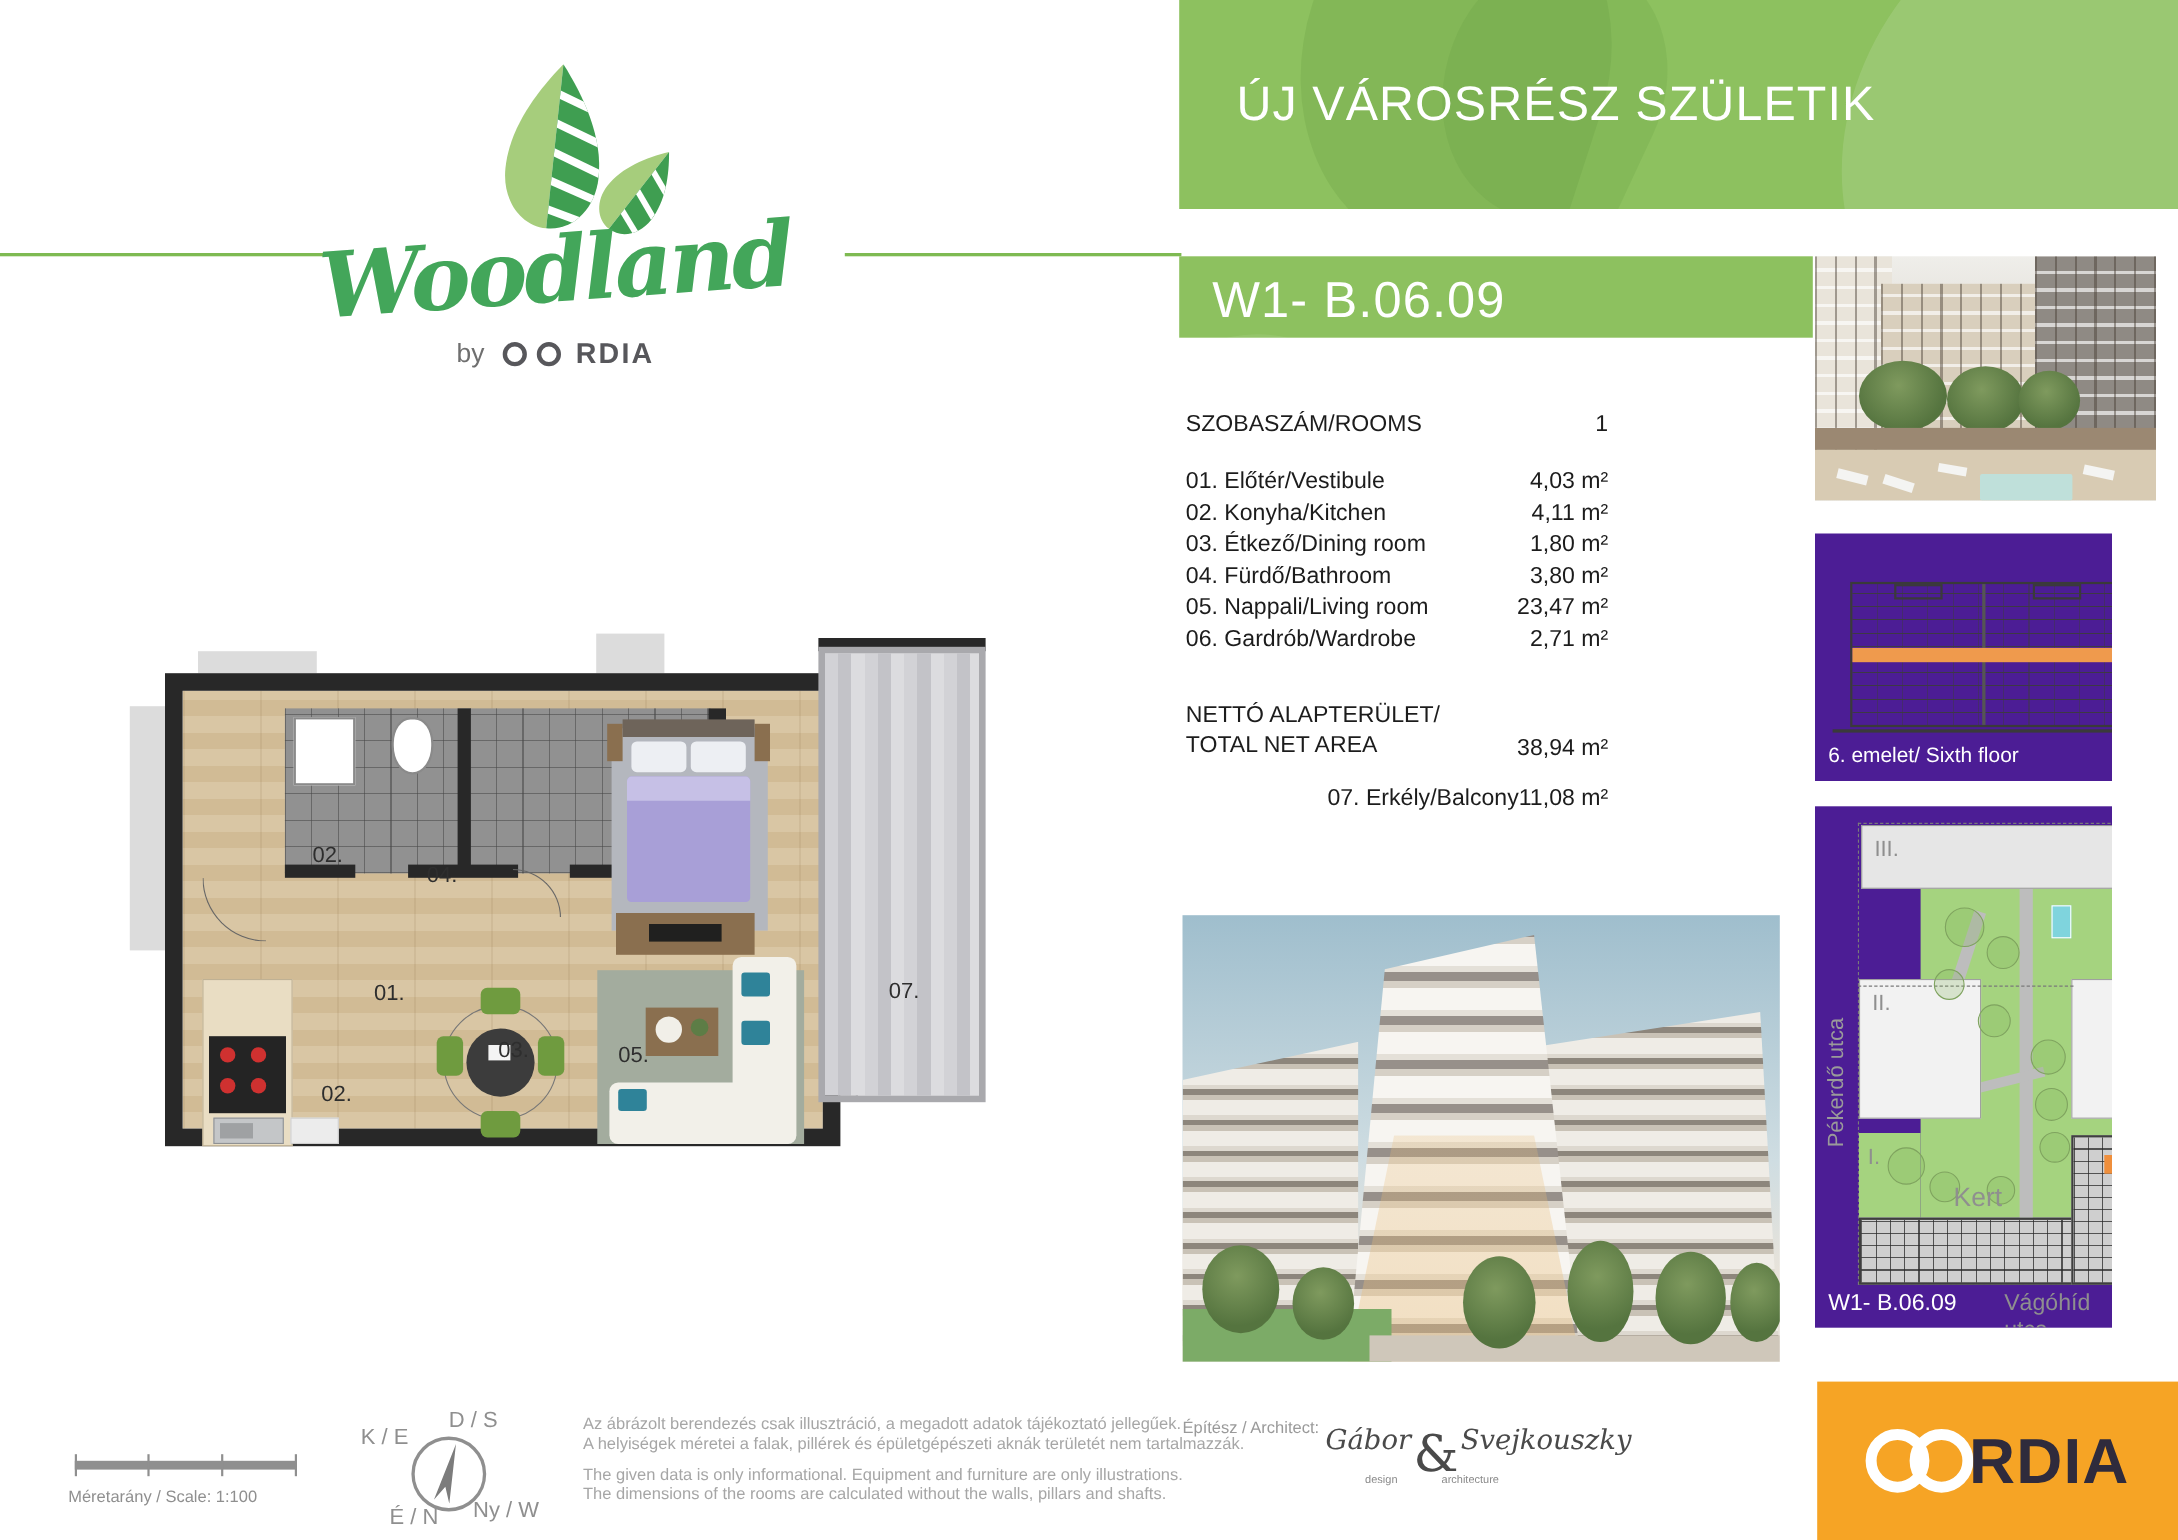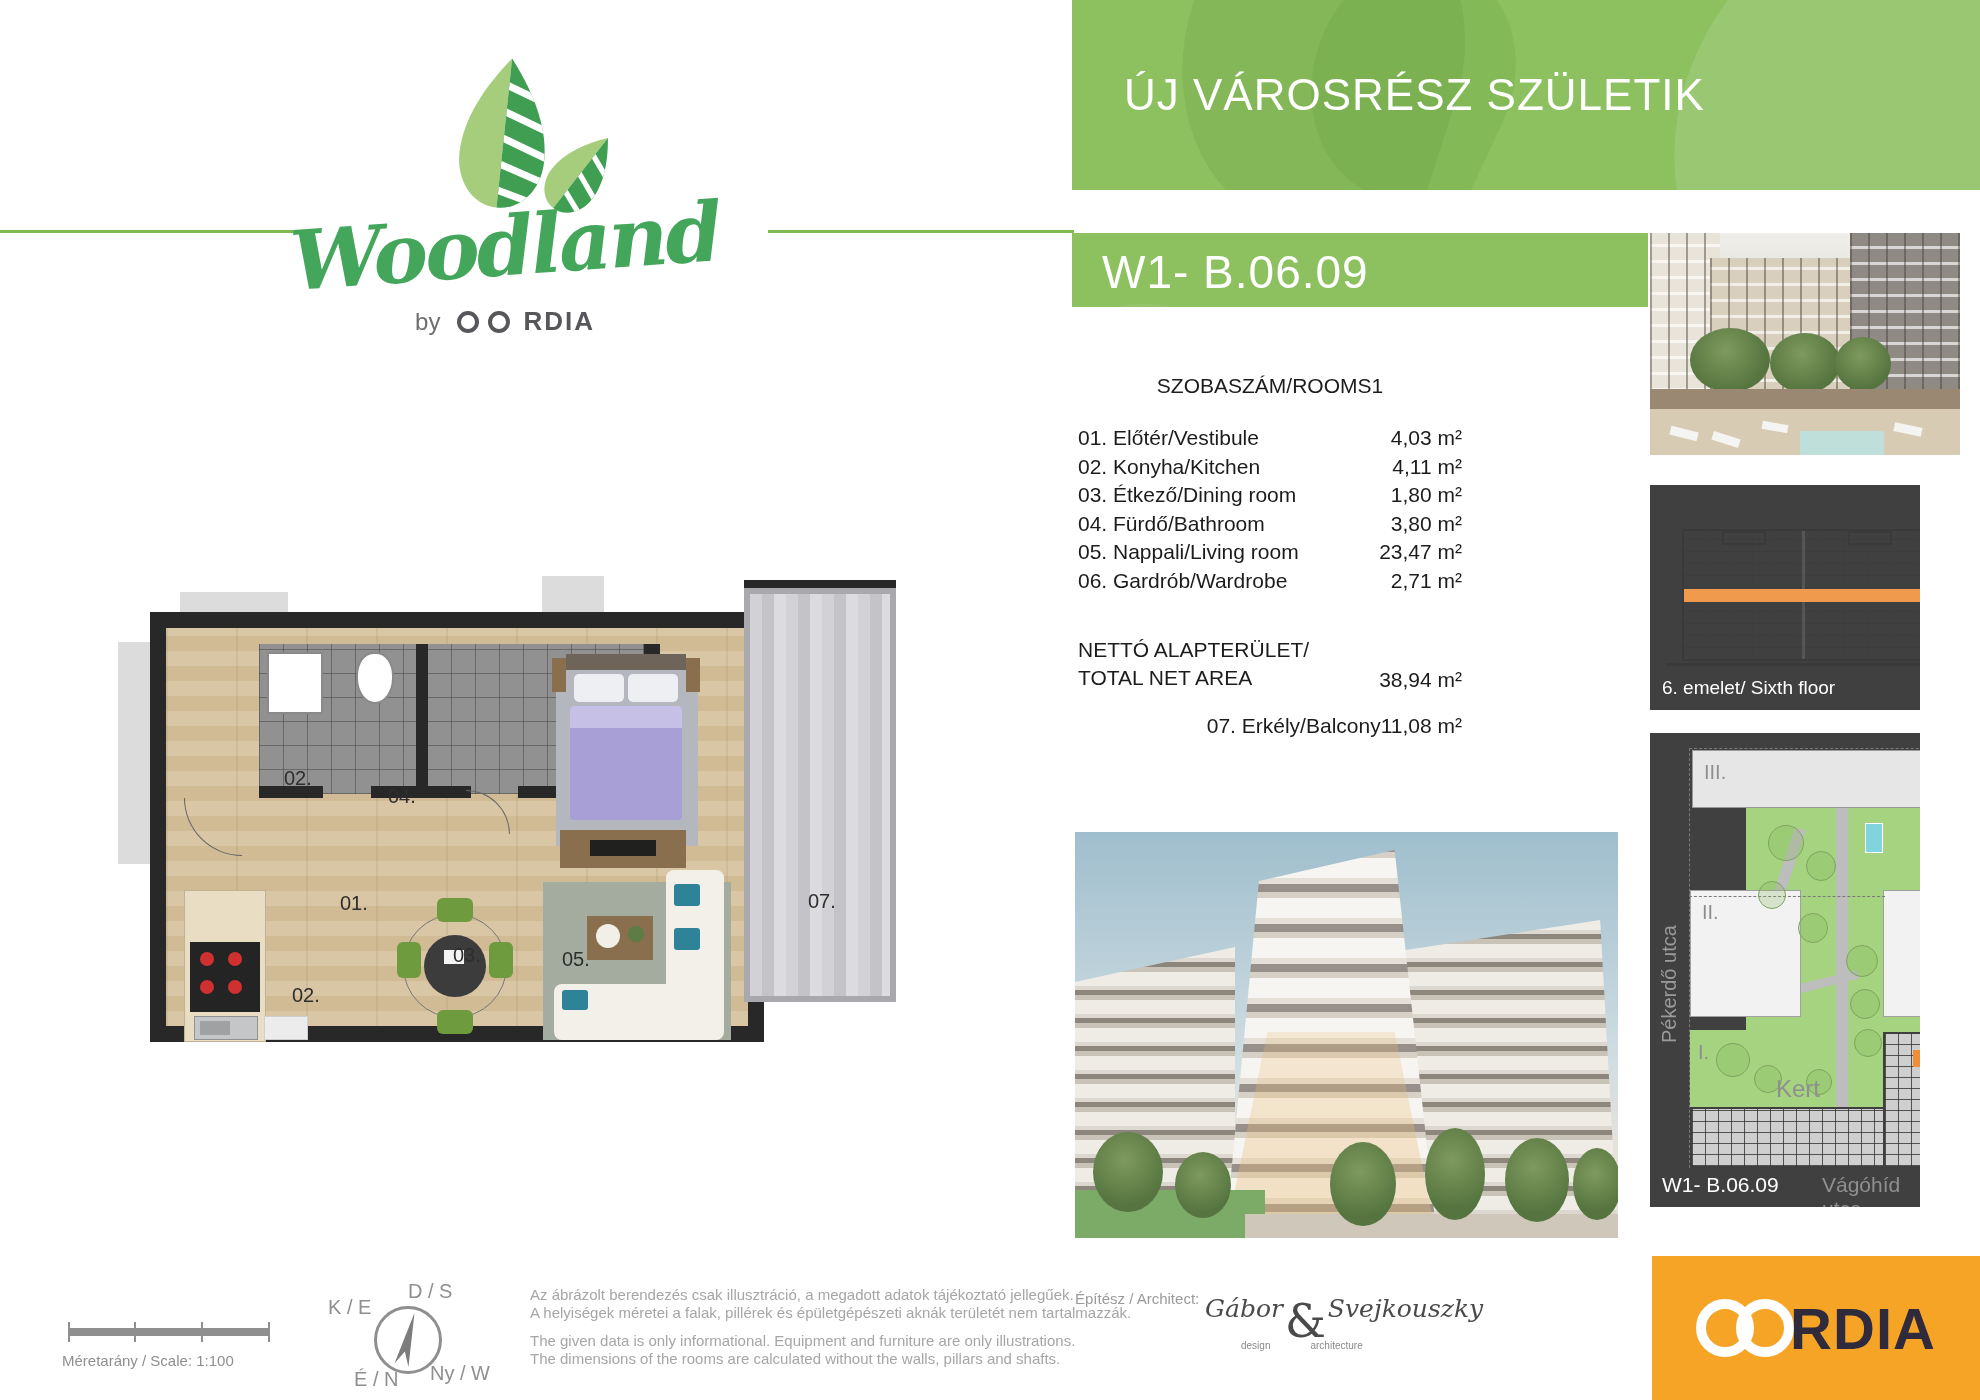--- a/index.html
+++ b/index.html
@@ -26,21 +26,21 @@
       font-family:"DejaVu Serif",serif;font-style:italic;font-weight:bold;font-size:82px;
       color:#43a65a;transform:rotate(-4deg);letter-spacing:-3px;}
   .logo-by{position:absolute;left:380px;top:306px;width:250px;display:flex;align-items:center;justify-content:center;gap:17px;}
   .logo-by .byword{font-size:24px;color:#6f6f6f;}
   .mini-ring{width:14px;height:14px;border:4px solid #57575b;border-radius:50%;display:inline-block;}
   .mini-ring.m2{margin-left:-8px;}
   .logo-by .cotext{font-size:26px;font-weight:bold;color:#57575b;letter-spacing:2px;margin-left:-4px;}
 
   
   .rooms{position:absolute;left:1078px;top:374px;width:384px;font-size:21px;color:#1c1c1c;}
-  .rooms .hdr{position:absolute;top:0;left:0;right:0;display:flex;justify-content:center;}
+  .rooms .hdr{position:absolute;top:0;left:0;right:0;display:flex;justify-content:space-between;}
   .rooms .rows{position:absolute;top:50px;left:0;right:0;}
   .rooms .row{display:flex;justify-content:space-between;line-height:28.5px;}
   .rooms .net{position:absolute;top:262px;left:0;right:0;display:flex;justify-content:space-between;align-items:flex-end;}
   .rooms .net .lbl{line-height:28px;}
   .rooms .balc{position:absolute;top:340px;left:0;right:0;display:flex;justify-content:flex-end;}
 
   
   .plan{position:absolute;left:118px;top:562px;width:790px;height:488px;}
   .shadow{position:absolute;background:#dcdcdc;}
   .apartment{position:absolute;left:32px;top:50px;width:614px;height:430px;border:16px solid #282828;box-sizing:border-box;
@@ -62,21 +62,21 @@
       background:linear-gradient(#9fbecd,#cfdde2 55%,#e8e3da 80%);}
   .stripesA{background:repeating-linear-gradient(0deg,#f7f5f1 0 20px,#d6d0c6 20px 26px,#97908a 26px 34px,#e4e0d8 34px 40px);}
   .stripesB{background:repeating-linear-gradient(0deg,#efece6 0 14px,#c9c2b6 14px 19px,#8d867c 19px 24px,#ddd8cf 24px 28px);}
   .tree-blob{position:absolute;border-radius:50%;background:radial-gradient(circle at 45% 35%,#7f9a5e,#55743f 70%);}
 
   
   .photo1{position:absolute;left:1650px;top:233px;width:310px;height:222px;overflow:hidden;
       background:linear-gradient(#efeeea,#dcd8d0 45%);}
   .ph1-grid{background-image:repeating-linear-gradient(90deg,rgba(70,60,50,0.45) 0 2px,transparent 2px 18px),
             repeating-linear-gradient(0deg,rgba(255,255,255,0.65) 0 3px,transparent 3px 16px);}
-  .panel{position:absolute;left:1650px;width:270px;background:#404040;overflow:hidden;}
+  .panel{position:absolute;left:1650px;width:270px;background:#4c1d95;overflow:hidden;}
   .panel-caption{position:absolute;color:#fff;font-size:19px;}
   .sec-draw{position:absolute;left:32px;top:44px;width:248px;height:132px;border:2px solid #3a3a3a;box-sizing:border-box;
       background-image:repeating-linear-gradient(0deg,transparent 0 11px,rgba(60,60,60,0.9) 11px 12px),
                        repeating-linear-gradient(90deg,transparent 0 22px,rgba(60,60,60,0.45) 22px 23px);}
   .grid{background-color:#cfcfcf;border:2px solid #3f3f3f;box-sizing:border-box;
       background-image:repeating-linear-gradient(90deg,rgba(40,40,40,0.75) 0 1px,transparent 1px 13px),
                        repeating-linear-gradient(0deg,rgba(40,40,40,0.75) 0 1px,transparent 1px 11px);}
   .tree{position:absolute;border:1.5px solid #7fa35f;border-radius:50%;background:rgba(130,180,90,0.25);box-sizing:border-box;}
   .spath{position:absolute;background:#bdbdbd;}
   .site-label{position:absolute;color:#8f8f8f;font-size:20px;}

